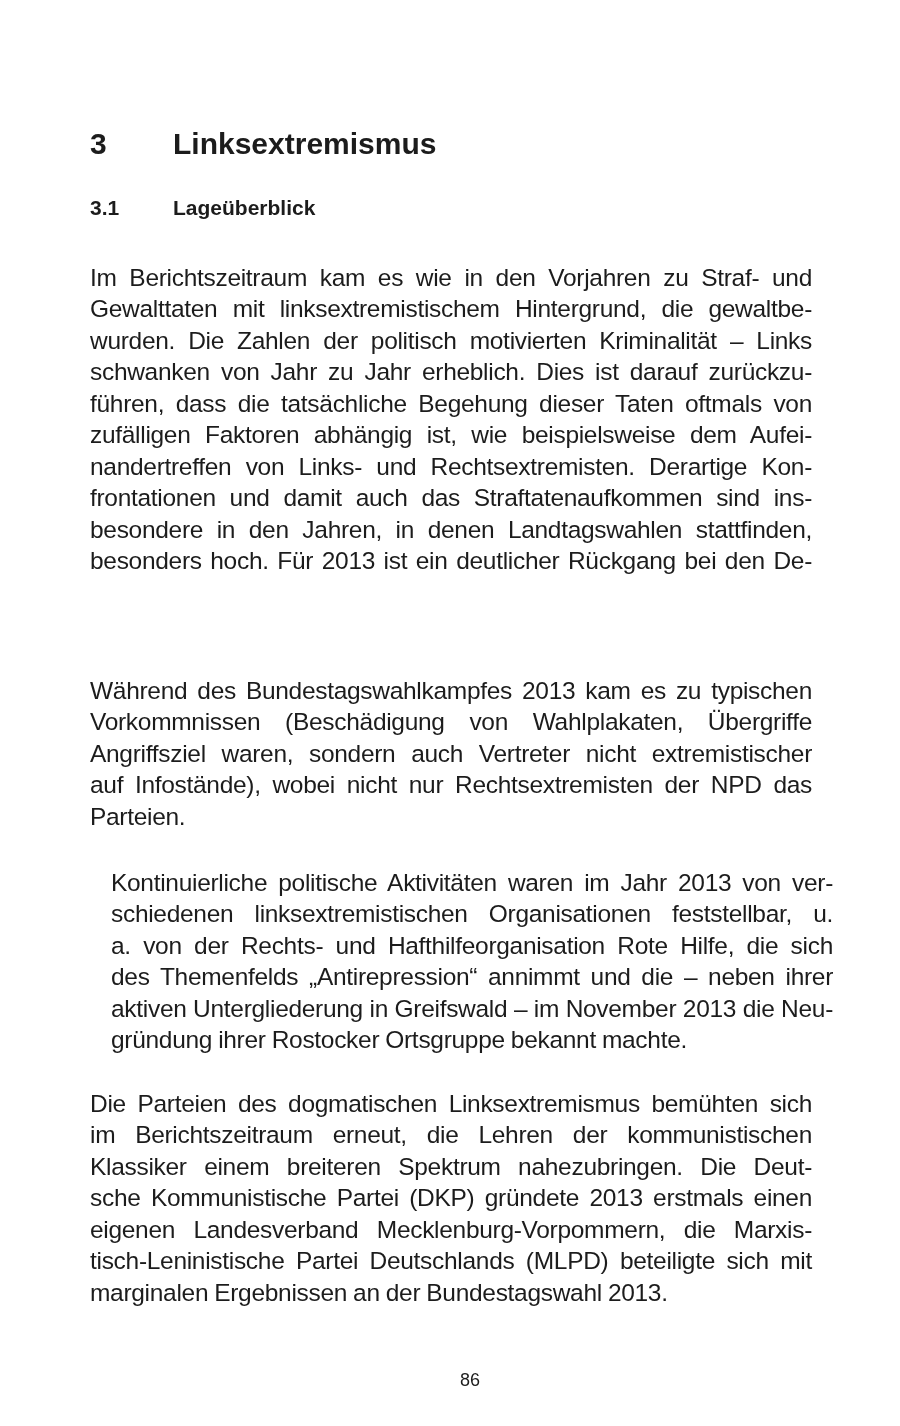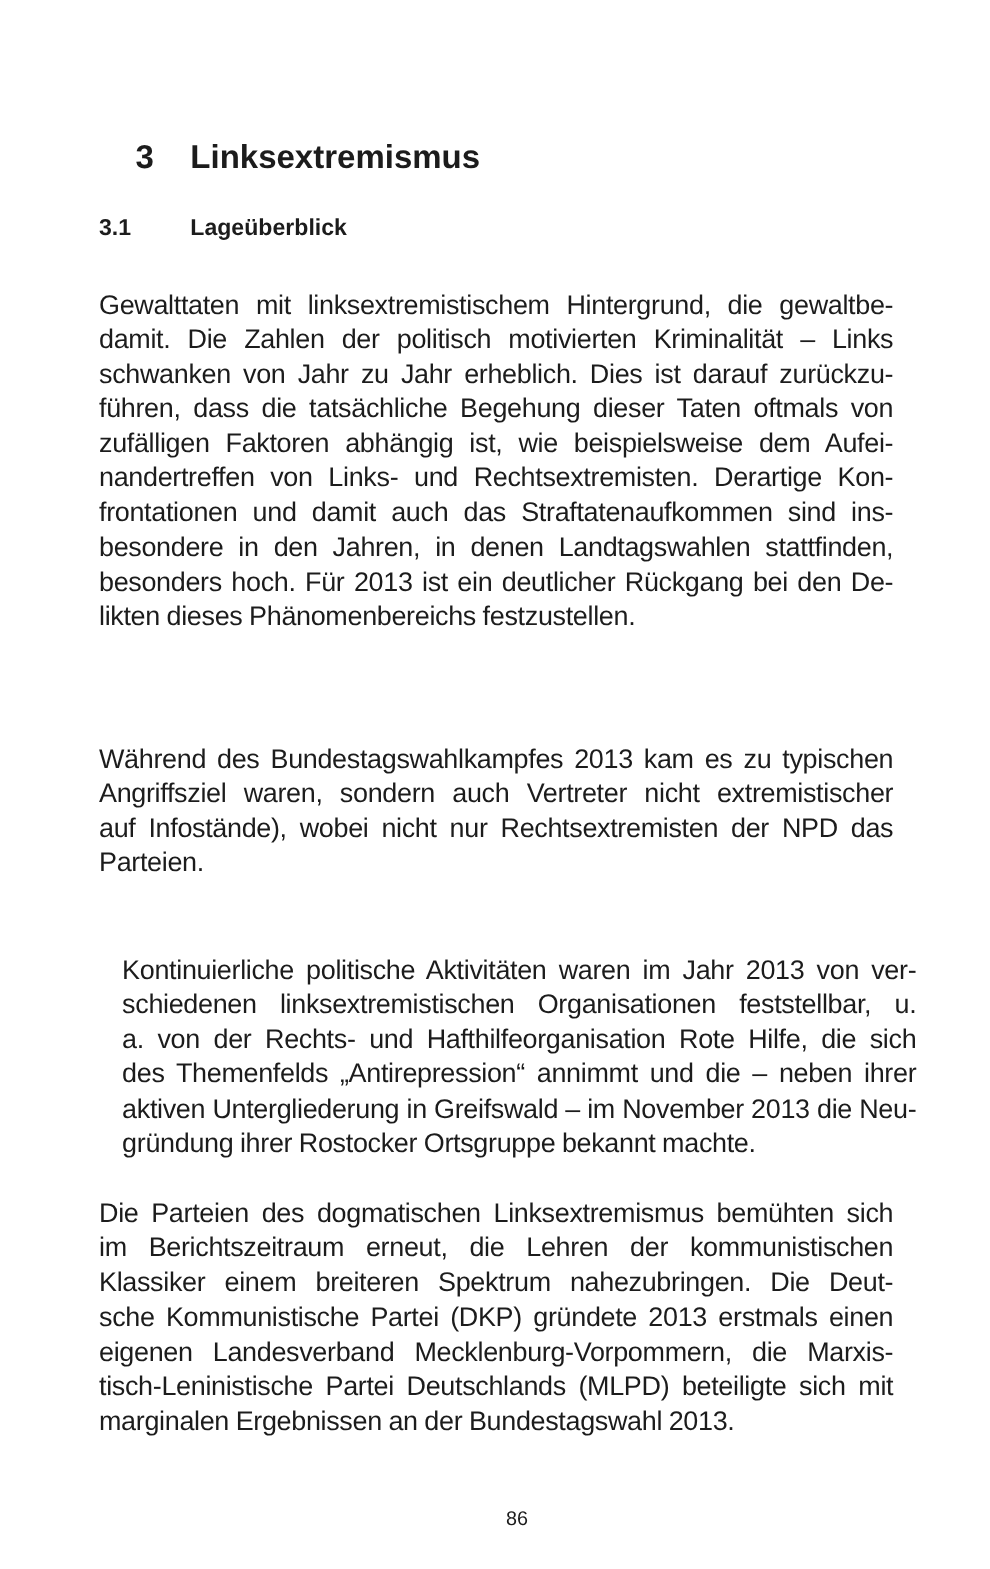--- a/index.html
+++ b/index.html
@@ -22,21 +22,20 @@
       width: 722px;
     }
     .h1 {
       position: absolute;
       top: 104px;
       left: 0;
       font-weight: bold;
       font-size: 30px;
       line-height: 40px;
       white-space: nowrap;
-      text-align: center;
     }
     .h2 {
       position: absolute;
       top: 175px;
       left: 0;
       font-weight: bold;
       font-size: 21px;
       line-height: 32px;
       white-space: nowrap;
     }
@@ -85,34 +84,35 @@
 
   <h1 class="h1">
     <span class="num">3</span><span>Linksextremismus</span>
   </h1>
 
   <h2 class="h2">
     <span class="num">3.1</span><span>Lageüberblick</span>
   </h2>
 
   <p class="para p1">
+    <span class="line">Im Berichtszeitraum kam es wie in den Vorjahren zu Straf- und</span>
     <span class="line">Gewalttaten mit linksextremistischem Hintergrund, die gewaltbe-</span>
-    <span class="line">damit. Die Zahlen der politisch motivierten Kriminalität – Links</span>
+    <span class="line">wurden. Die Zahlen der politisch motivierten Kriminalität – Links</span>
     <span class="line">schwanken von Jahr zu Jahr erheblich. Dies ist darauf zurückzu-</span>
     <span class="line">führen, dass die tatsächliche Begehung dieser Taten oftmals von</span>
     <span class="line">zufälligen Faktoren abhängig ist, wie beispielsweise dem Aufei-</span>
     <span class="line">nandertreffen von Links- und Rechtsextremisten. Derartige Kon-</span>
     <span class="line">frontationen und damit auch das Straftatenaufkommen sind ins-</span>
     <span class="line">besondere in den Jahren, in denen Landtagswahlen stattfinden,</span>
     <span class="line">besonders hoch. Für 2013 ist ein deutlicher Rückgang bei den De-</span>
-    <span class="line last">likten dieses Phänomenbereichs festzustellen.</span>
   </p>
 
   <p class="para p2">
     <span class="line">Während des Bundestagswahlkampfes 2013 kam es zu typischen</span>
+    <span class="line">Vorkommnissen (Beschädigung von Wahlplakaten, Übergriffe</span>
     <span class="line">Angriffsziel waren, sondern auch Vertreter nicht extremistischer</span>
     <span class="line">auf Infostände), wobei nicht nur Rechtsextremisten der NPD das</span>
     <span class="line last">Parteien.</span>
   </p>
 
   <p class="para p3">
     <span class="line">Kontinuierliche politische Aktivitäten waren im Jahr 2013 von ver-</span>
     <span class="line">schiedenen linksextremistischen Organisationen feststellbar, u.</span>
     <span class="line">a. von der Rechts- und Hafthilfeorganisation Rote Hilfe, die sich</span>
     <span class="line">des Themenfelds „Antirepression“ annimmt und die – neben ihrer</span>

